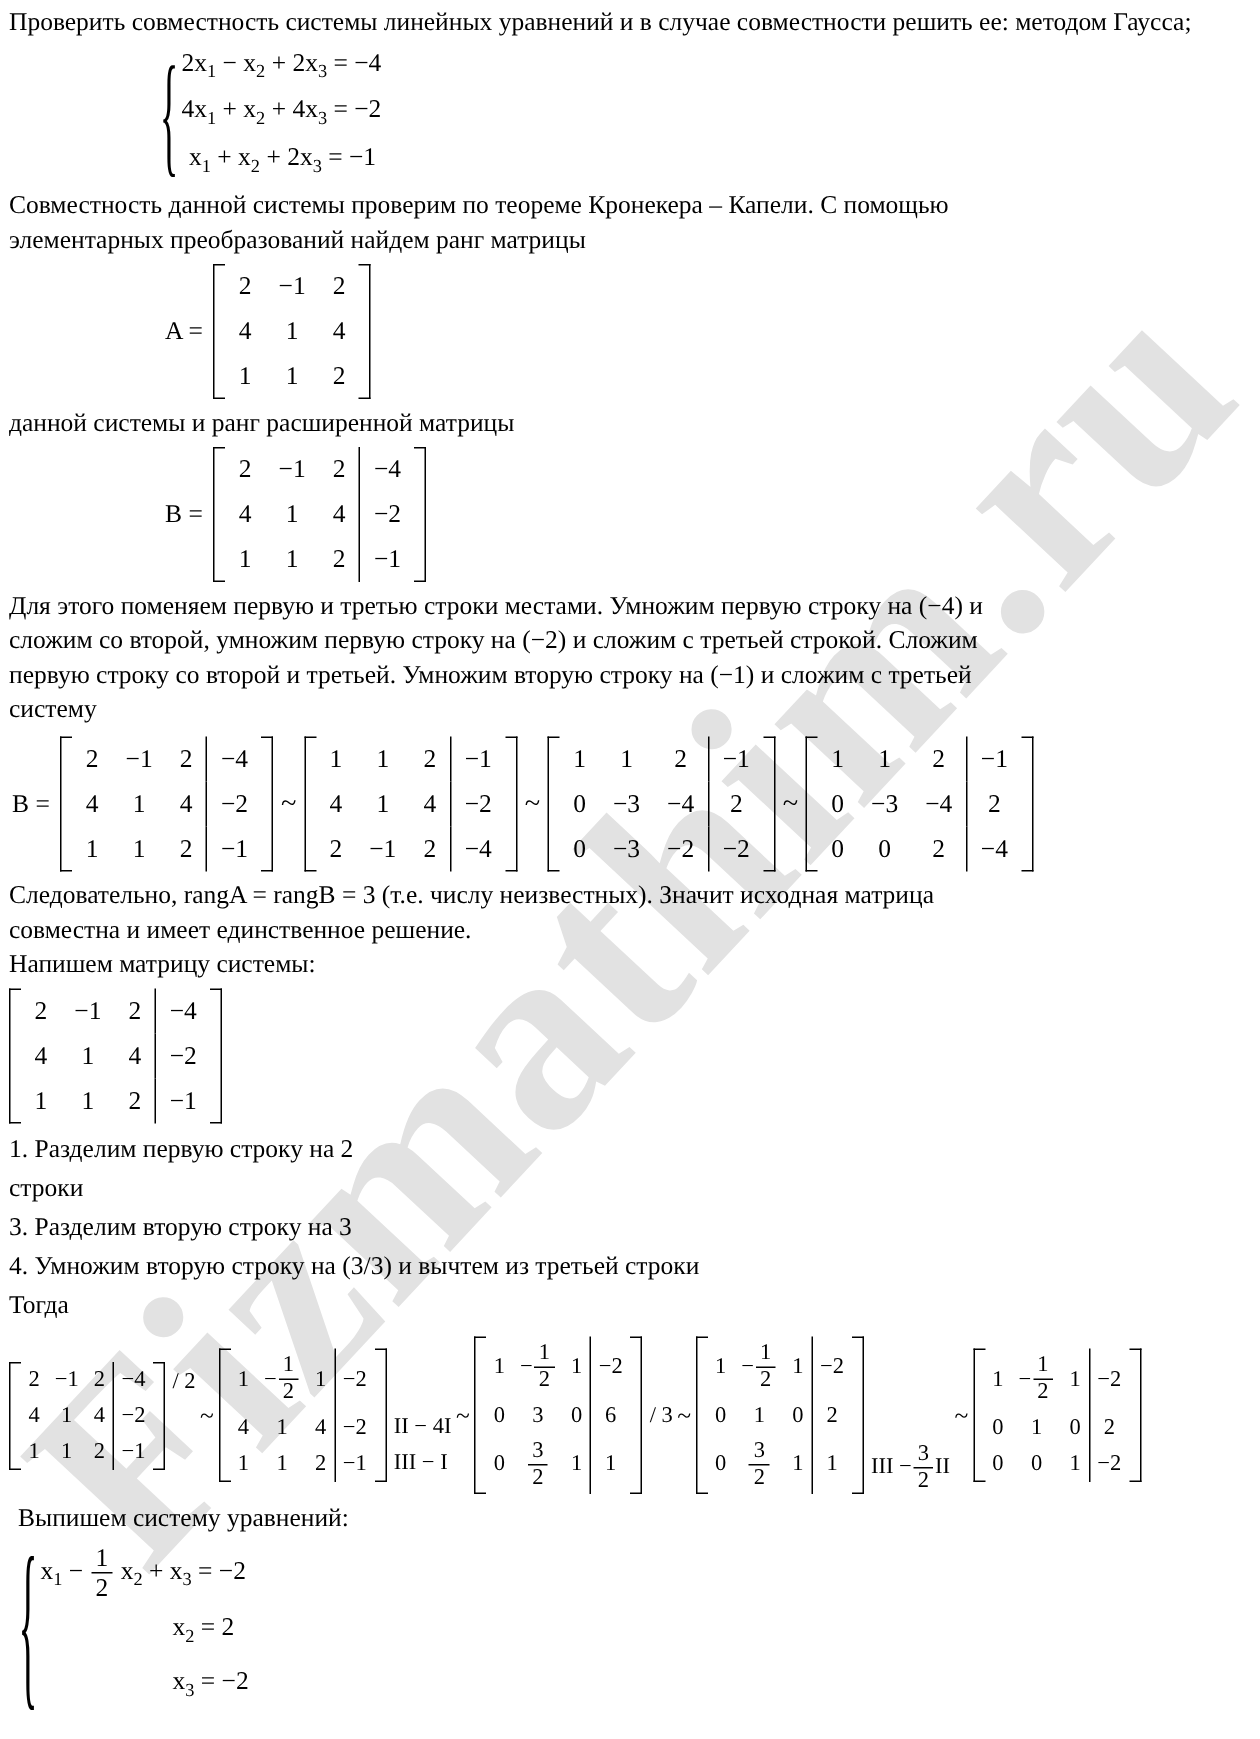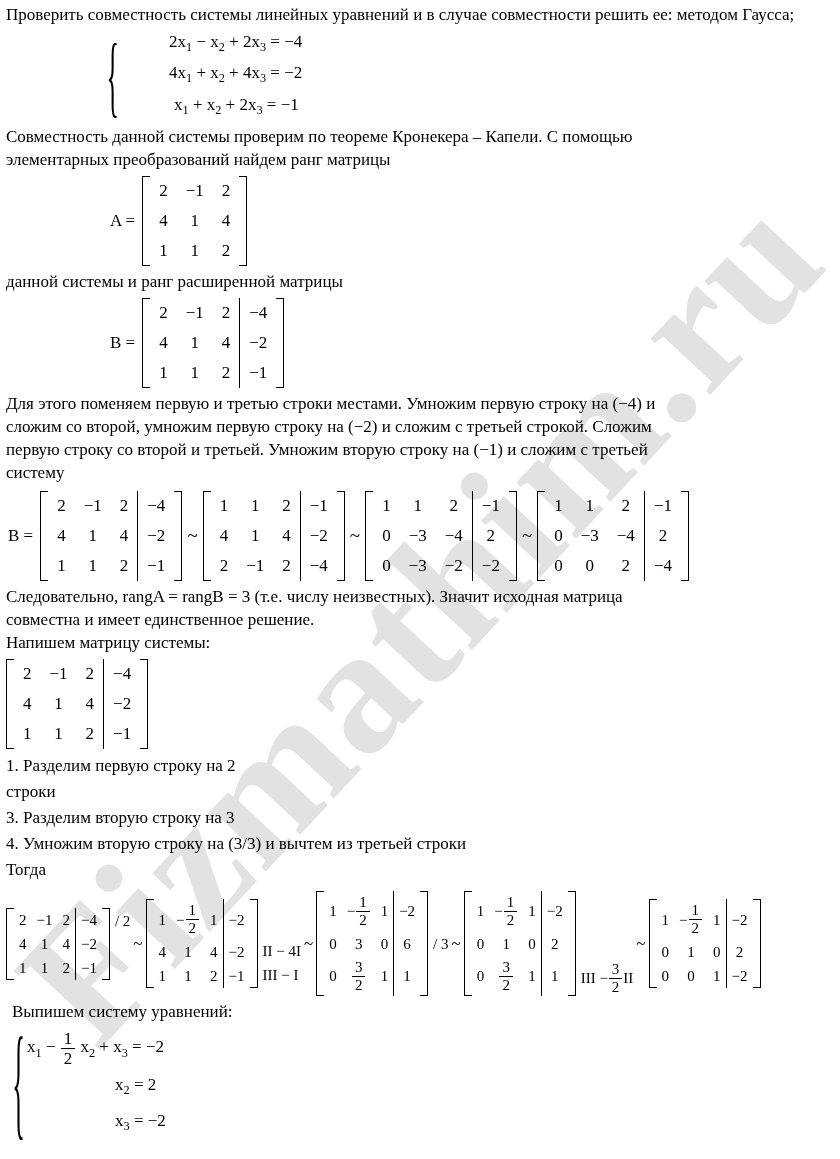--- a/index.html
+++ b/index.html
@@ -6,21 +6,21 @@
   .doc{position:relative;width:840px;height:1159px;overflow:hidden;
        font-family:"Liberation Serif","DejaVu Serif",serif;color:#000;background:#fff;}
   .wm{position:absolute;z-index:0;left:-195px;top:515px;width:1230px;text-align:center;
       font-size:178px;font-weight:bold;letter-spacing:2px;color:#e2e2e2;
       transform:rotate(-47deg);white-space:nowrap;pointer-events:none;}
   .content{position:relative;z-index:1;padding:3px 6px 0 6px;font-size:17px;line-height:22px;}
   .ln{margin:1px 0;}
   .steps .ln{line-height:25px;}
   
   .sys{display:flex;align-items:center;}
-  .sys1{margin:3px 0 3px 98px;gap:48px;}
+  .sys1{margin:3px 0 3px 98px;}
   .sys2{margin:2px 0 6px 4px;}
   .brace{display:flex;align-items:center;justify-content:center;width:17px;flex:none;}
   .brace::before{content:"{";display:block;font-weight:400;}
   .b1::before{font-size:36px;transform:scale(0.72,2.5);}
   .b2::before{font-size:40px;transform:scale(0.66,3.1);}
   .eqs{display:flex;flex-direction:column;}
   .sys1 .eq{line-height:26px;}
   .sys1 .eq-ind{padding-left:5px;}
   .sys2 .eq{line-height:30px;}
   .sys2 .eq:first-child{margin:4px 0 2px;}

